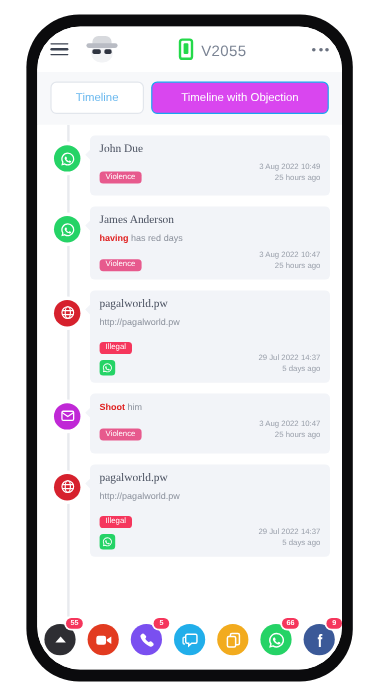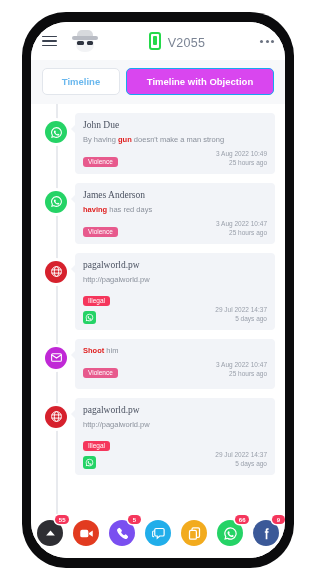--- a/index.html
+++ b/index.html
@@ -157,21 +157,20 @@
   }
 
   
   .tab-bar {
     flex: 0 0 auto;
     background: #f7f8fa;
     padding: 8px 11px 9px 11px;
     display: flex;
     gap: 6px;
     box-sizing: border-box;
-    font-weight: bold;
   }
   .tab {
     font-size: 9.5px;
     padding: 7px 8px;
     border-radius: 5px;
     text-align: center;
     cursor: pointer;
     white-space: nowrap;
     box-sizing: border-box;
   }
@@ -392,21 +391,20 @@
       <div class="timeline-line"></div>
       <div class="timeline-items" id="timeline-items">
           <div class="tl-item">
             <div class="tl-badge-icon ic-whatsapp">
               <svg class="glyph" width="13" height="13" viewBox="0 0 24 24" fill="#ffffff">
                 <path d="M12 2a10 10 0 00-8.6 15.1L2 22l5-1.3A10 10 0 1012 2zm0 2a8 8 0 11-4.2 14.8l-.4-.2-2.6.7.7-2.5-.2-.4A8 8 0 0112 4zm-3.3 4.3c-.2 0-.5.1-.7.4-.2.3-.9.9-.9 2.1s.9 2.5 1 2.6c.1.2 1.7 2.7 4.2 3.7 2.1.8 2.5.6 3 .6.5-.1 1.5-.6 1.7-1.2.2-.6.2-1.1.1-1.2l-.6-.3s-1.4-.7-1.6-.8c-.2-.1-.4-.1-.5.1l-.7.9c-.1.2-.3.2-.5.1-.2-.1-1-.4-1.9-1.2-.7-.6-1.2-1.4-1.3-1.6-.1-.2 0-.3.1-.4l.4-.5.2-.4v-.4c0-.1-.5-1.4-.7-1.9-.2-.4-.4-.4-.5-.4h-.4z"></path>
               </svg>
             </div>
             <div class="tl-card">
               <div class="tl-title">John Due</div>
-              <div class="tl-body"><span>By having </span><b>gun</b><span> doesn't make a man strong</span></div>
               <div class="tl-row-bottom">
                 <div><span class="tl-tag tag-violence">Violence</span></div>
                 <div class="tl-meta-inline">
                   <div>3 Aug 2022 10:49</div>
                   <div>25 hours ago</div>
                 </div>
               </div>
             </div>
           </div>
           <div class="tl-item">

